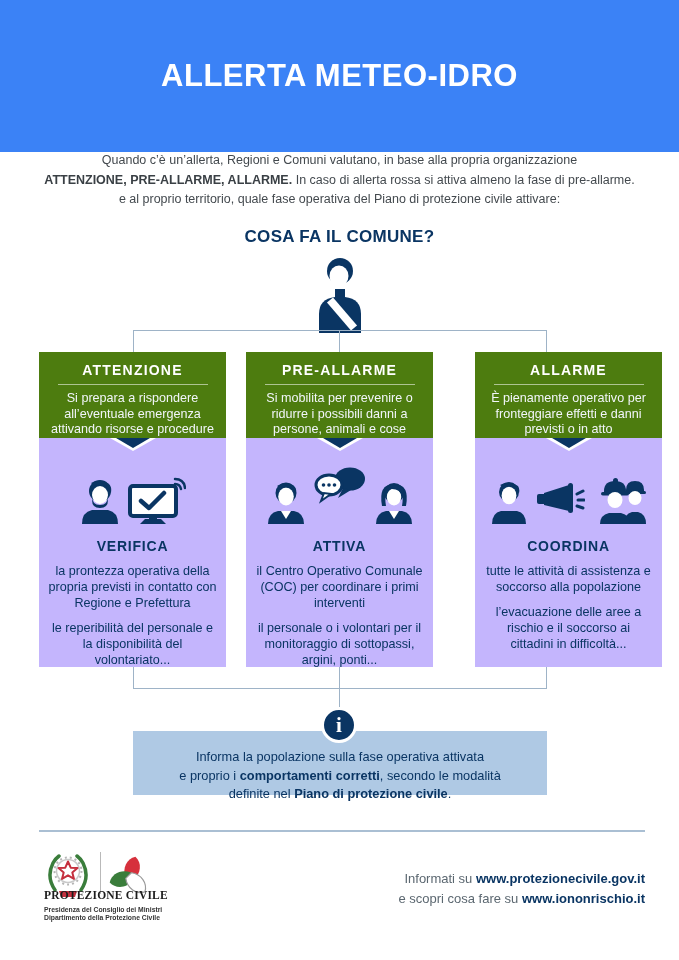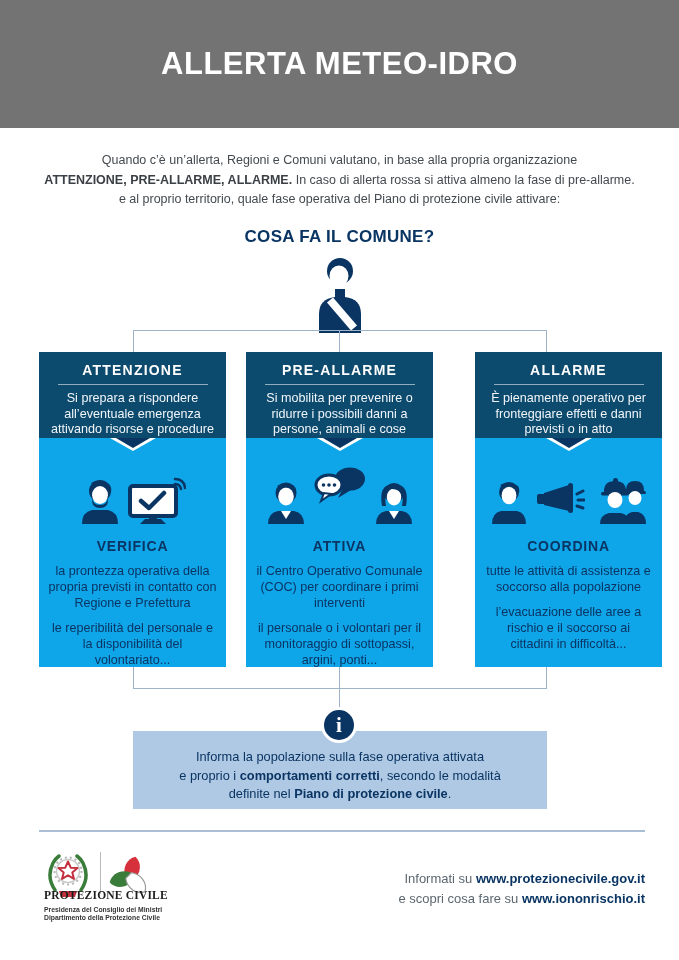--- a/index.html
+++ b/index.html
@@ -1,56 +1,56 @@
 <!DOCTYPE html>
 <html><head>
 <meta charset="utf-8">
 <style>
   html,body{margin:0;padding:0;background:#fff;}
   #page{position:relative;width:679px;height:960px;background:#fff;overflow:hidden;
         font-family:"Liberation Sans",sans-serif;}
   
-  .hero{position:absolute;left:0;top:0;width:679px;height:128px;background:#737373;
+  .hero{position:absolute;left:0;top:0;width:679px;height:152px;background:#3b82f6;
         display:flex;flex-direction:row;align-items:center;justify-content:center;gap:4px;}
   .hero-t1{color:#fff;font-weight:700;font-size:31px;letter-spacing:.5px;}
   .hero-t2{color:#fff;font-weight:700;font-size:30px;}
   
   .intro{position:absolute;left:0;top:151px;width:679px;text-align:center;
          color:#43494e;font-size:12.5px;line-height:19.5px;}
   .il{display:block;white-space:nowrap;}
   .intro b{color:#3a4045;}
   
   .q{position:absolute;left:0;top:227px;width:679px;margin:0;text-align:center;
      color:#0a3563;font-size:17px;font-weight:700;letter-spacing:.3px;}
   .mayor{position:absolute;left:308px;top:255px;}
   
   .ln{position:absolute;background:#9eb3c7;}
   
   .col{position:absolute;top:352px;width:187px;}
-  .dark{position:relative;background:#0c4a6e;height:86px;color:#fff;text-align:center;}
+  .dark{position:relative;background:#4d7c0f;height:86px;color:#fff;text-align:center;}
   .ph{padding-top:10px;font-size:14px;font-weight:700;letter-spacing:1.2px;}
   .pdv{width:150px;height:1px;background:rgba(255,255,255,.55);margin:6px auto 6px;}
   .pdesc{margin:0 8px;font-size:12.6px;line-height:15.5px;color:#f2f6fa;}
   .tail-w,.tail-n{position:absolute;left:50%;transform:translateX(-50%);width:0;height:0;}
   .tail-w{bottom:-13px;border-left:23px solid transparent;border-right:23px solid transparent;
           border-top:13px solid #fff;z-index:2;}
   .tail-n{bottom:-10px;border-left:17px solid transparent;border-right:17px solid transparent;
           border-top:10px solid #0a3563;z-index:3;}
-  .light{position:relative;margin-top:0;background:#0ea5e9;height:229px;text-align:center;
+  .light{position:relative;margin-top:0;background:#c4b5fd;height:229px;text-align:center;
          color:#0a3563;}
   .icons{display:flex;align-items:flex-end;justify-content:center;gap:7px;
          padding-top:30px;height:56px;}
   .action{margin-top:14px;font-size:14px;font-weight:700;letter-spacing:.8px;}
   .lp{margin:9px 9px 0;font-size:12.6px;line-height:16px;}
   
   .icirc{position:absolute;left:321px;top:707px;width:30px;height:30px;border-radius:50%;
          background:#0a3563;border:3px solid #fff;display:flex;align-items:center;justify-content:center;
          z-index:4;}
   .icirc span{color:#fff;font-family:"Liberation Serif",serif;font-weight:700;font-size:21px;line-height:1;}
-  .ibox{position:absolute;left:133px;top:731px;width:414px;height:78px;background:#afc9e4;
+  .ibox{position:absolute;left:133px;top:731px;width:414px;height:64px;background:#afc9e4;
         color:#0a3563;font-size:12.8px;line-height:18.5px;text-align:center;}
   .ibox .inner{padding-top:17px;}
   
   .fdiv{position:absolute;left:39px;top:830px;width:606px;height:2px;background:#aabfd3;}
   .logos{position:absolute;left:44px;top:850px;display:flex;align-items:flex-start;gap:6px;}
   .logo-sep{width:1px;height:42px;background:#b9b9b9;margin:2px 2px 0;}
   .orgname{position:absolute;left:44px;top:889px;font-family:"Liberation Serif",serif;
            font-weight:700;font-size:11.5px;color:#1c1c1c;letter-spacing:.2px;}
   .orgsub{position:absolute;left:44px;font-weight:700;font-size:6.8px;color:#333;}
   .fright{position:absolute;right:34px;top:869px;text-align:right;font-size:13px;line-height:20px;

